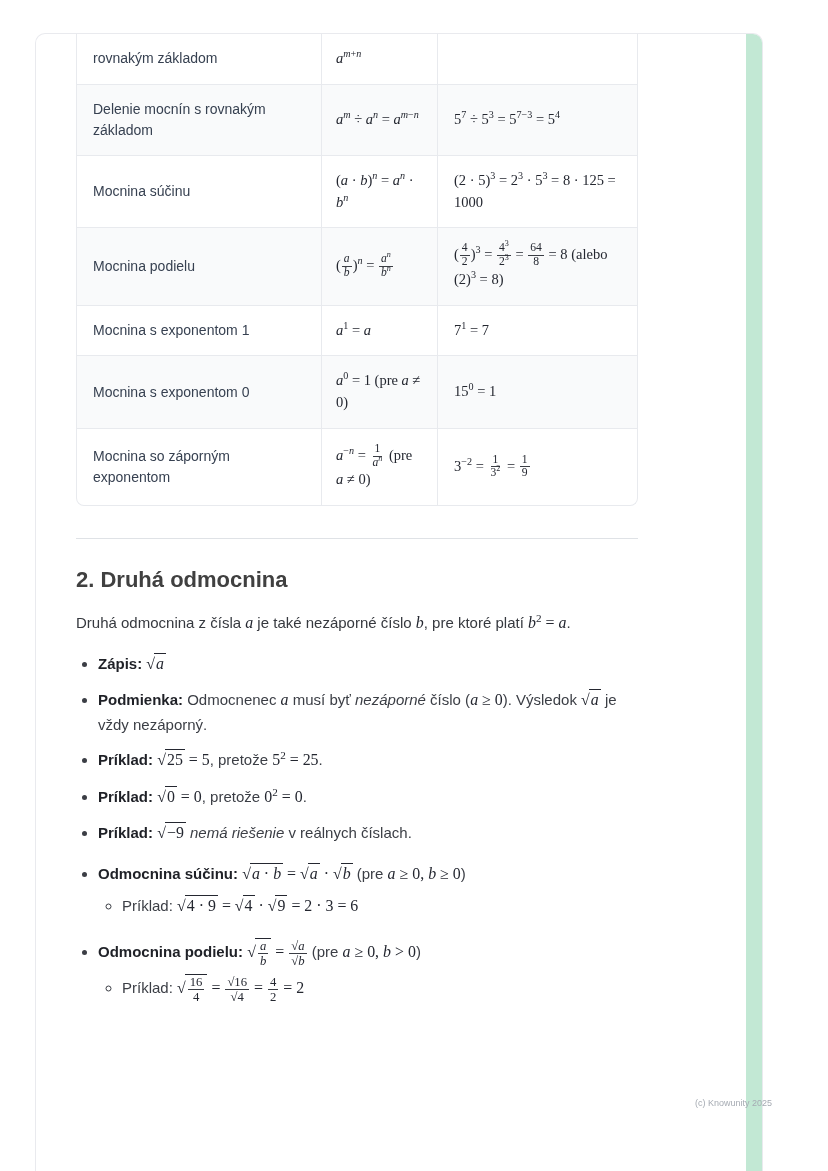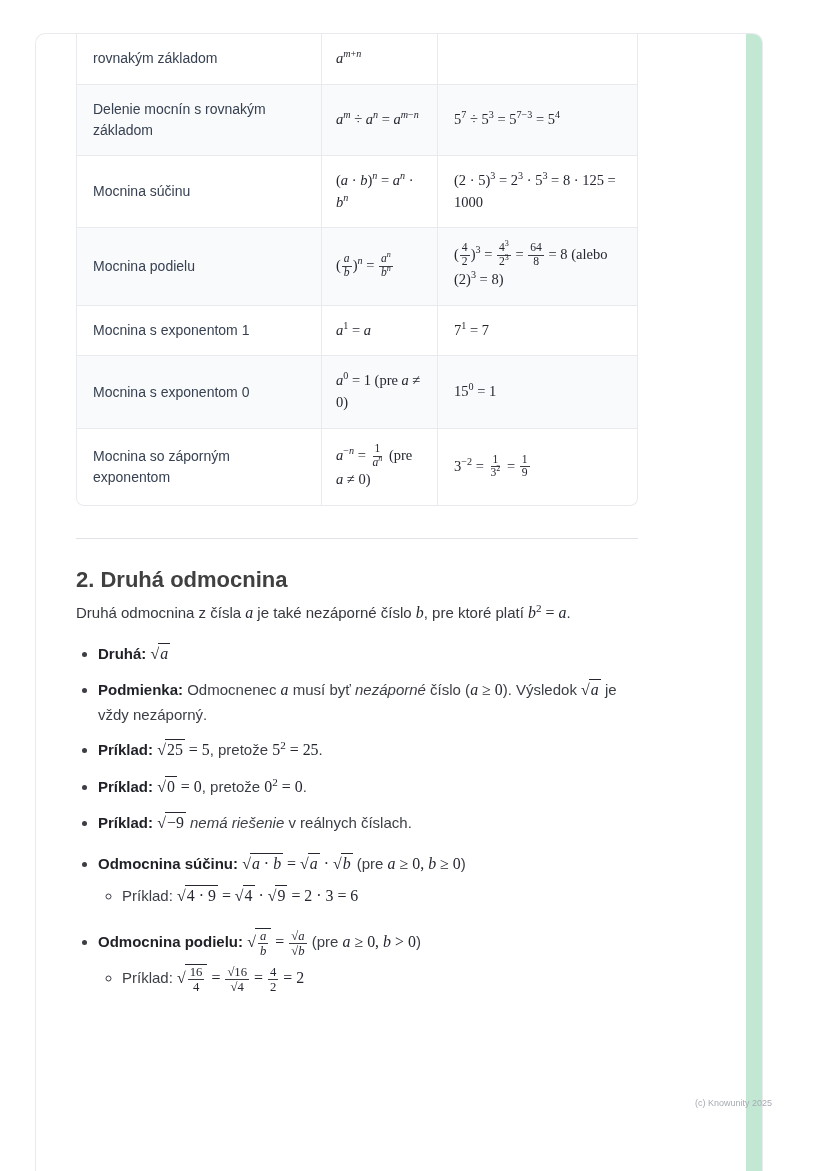--- a/index.html
+++ b/index.html
@@ -36,21 +36,21 @@
           text-align:center; }
   .fn { display:block; border-bottom:1px solid #3a3d44; padding:0 2px; }
   .fd { display:block; padding:0 2px; }
   .rad { display:inline-block; border-top:1.3px solid currentColor; padding:0 2px;
          margin-left:-1px; line-height:1.2; }
 
   
   .divider { border:none; border-top:1px solid #dfe2e6; margin:32px 0 0; width:562px; }
   .h2 { margin-top:28px; font-size:22px; font-weight:bold; color:#404040; }
   .h3 { margin-top:28px; font-size:18.5px; font-weight:bold; color:#00ae7a; }
-  .intro { margin-top:8px; font-size:15px; line-height:1.55; color:#36393f; }
+  .intro { margin-top:18px; font-size:15px; line-height:1.55; color:#36393f; }
   .blist { margin:16px 0 0 22px; }
   .blist > li { margin-bottom:12px; font-size:15px; line-height:1.55; }
   .blist.rules > li { margin-bottom:20px; }
   .lbl { color:#1f2127; font-weight:bold; }
   .sublist { list-style:circle; margin:6px 0 0 24px; }
   .sublist > li { font-size:15px; line-height:1.6; }
 
   .watermark { position:absolute; right:56px; top:1098px; font-size:9px; color:#a6abb3; }
 </style>
 </head>
@@ -125,21 +125,21 @@
       </tbody>
     </table>
 
     <hr class="divider">
 
     <h2 class="h2">2. Druhá odmocnina</h2>
 
     <p class="intro">Druhá odmocnina z čísla <span class="m"><i>a</i></span> je také nezáporné číslo <span class="m"><i>b</i></span>, pre ktoré platí <span class="m"><i>b</i><sup>2</sup> = <i>a</i></span>.</p>
 
     <ul class="blist">
-      <li><strong class="lbl">Druhá:</strong> <span><span class="m">√<span class="rad"><i>a</i></span></span></span></li>
+      <li><strong class="lbl">Zápis:</strong> <span><span class="m">√<span class="rad"><i>a</i></span></span></span></li>
       <li><strong class="lbl">Podmienka:</strong> <span>Odmocnenec <span class="m"><i>a</i></span> musí byť <em>nezáporné</em> číslo (<span class="m"><i>a</i> ≥ 0</span>). Výsledok <span class="m">√<span class="rad"><i>a</i></span></span> je vždy nezáporný.</span></li>
       <li><strong class="lbl">Príklad:</strong> <span><span class="m">√<span class="rad">25</span> = 5</span>, pretože <span class="m">5<sup>2</sup> = 25</span>.</span></li>
       <li><strong class="lbl">Príklad:</strong> <span><span class="m">√<span class="rad">0</span> = 0</span>, pretože <span class="m">0<sup>2</sup> = 0</span>.</span></li>
       <li><strong class="lbl">Príklad:</strong> <span><span class="m">√<span class="rad">−9</span></span> <em>nemá riešenie</em> v reálnych číslach.</span></li>
     </ul>
 
 
     <ul class="blist rules">
       <li>
         <div><strong class="lbl">Odmocnina súčinu:</strong> <span><span class="m">√<span class="rad"><i>a</i> · <i>b</i></span> = √<span class="rad"><i>a</i></span> · √<span class="rad"><i>b</i></span></span> (pre <span class="m"><i>a</i> ≥ 0, <i>b</i> ≥ 0</span>)</span></div>

